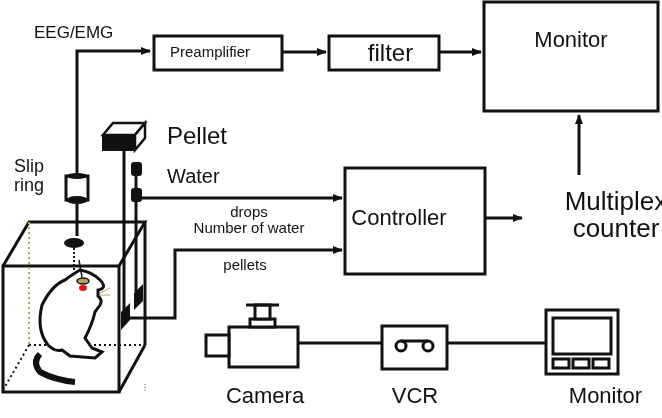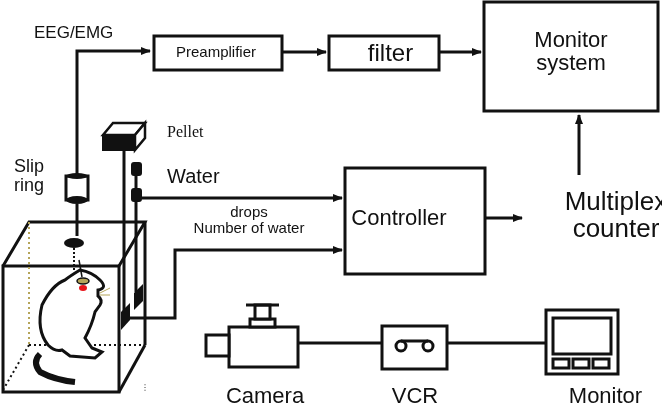--- a/index.html
+++ b/index.html
@@ -107,37 +107,37 @@
   <g fill="#fff" stroke="#111" stroke-width="3">
     <rect x="546" y="310" width="72" height="64"></rect>
     <rect x="553" y="318" width="58" height="36"></rect>
     <rect x="553" y="359" width="16" height="9"></rect>
     <rect x="573" y="359" width="16" height="9"></rect>
     <rect x="593" y="359" width="16" height="9"></rect>
   </g>
 </svg>
 
 <div class="lbl" style="left:34px;top:24px;font-size:17px;">EEG/EMG</div>
-<div class="box-text" style="left:152px;top:44px;width:128px;font-size:15px;">Preamplifier</div>
+<div class="box-text" style="left:146px;top:44px;width:128px;font-size:15px;">Preamplifier</div>
 <div class="box-text" style="left:329px;top:40px;width:123px;font-size:24px;">filter</div>
 <div class="box-text" style="left:484px;top:28px;width:174px;font-size:22px;">
   <div>Monitor</div>
-  <div>system</div>
 </div>
-<div class="lbl" style="left:167px;top:124px;font-size:16px;font-family:Liberation Serif, serif;">Pellet</div>
+<div class="lbl" style="left:167px;top:124px;font-size:24px;">Pellet</div>
 <div class="lbl" style="left:167px;top:166px;font-size:20px;">Water</div>
 <div class="lbl" style="left:14px;top:157px;font-size:18px;line-height:1.05;">
   <div>Slip</div>
   <div>ring</div>
 </div>
 <div class="box-text" style="left:164px;top:204px;width:170px;font-size:15px;">
   <div>drops</div>
   <div>Number of water</div>
 </div>
 <div class="box-text" style="left:190px;top:257px;width:110px;font-size:15px;">
+  <div>pellets</div>
 </div>
 <div class="box-text" style="left:335px;top:206px;width:128px;font-size:22px;">Controller</div>
 <div class="box-text" style="left:556px;top:188px;width:120px;font-size:26px;">
   <div>Multiplex</div>
   <div>counter</div>
 </div>
 <div class="box-text" style="left:205px;top:384px;width:120px;font-size:22px;">Camera</div>
 <div class="box-text" style="left:370px;top:384px;width:90px;font-size:22px;">VCR</div>
 <div class="box-text" style="left:548px;top:384px;width:115px;font-size:22px;">Monitor</div>
 

